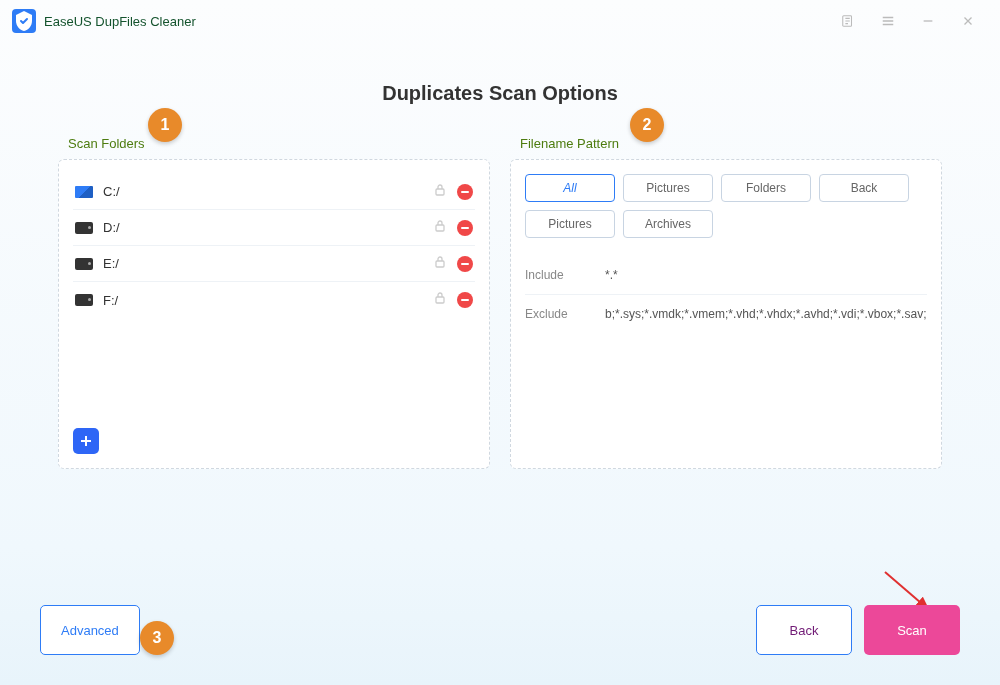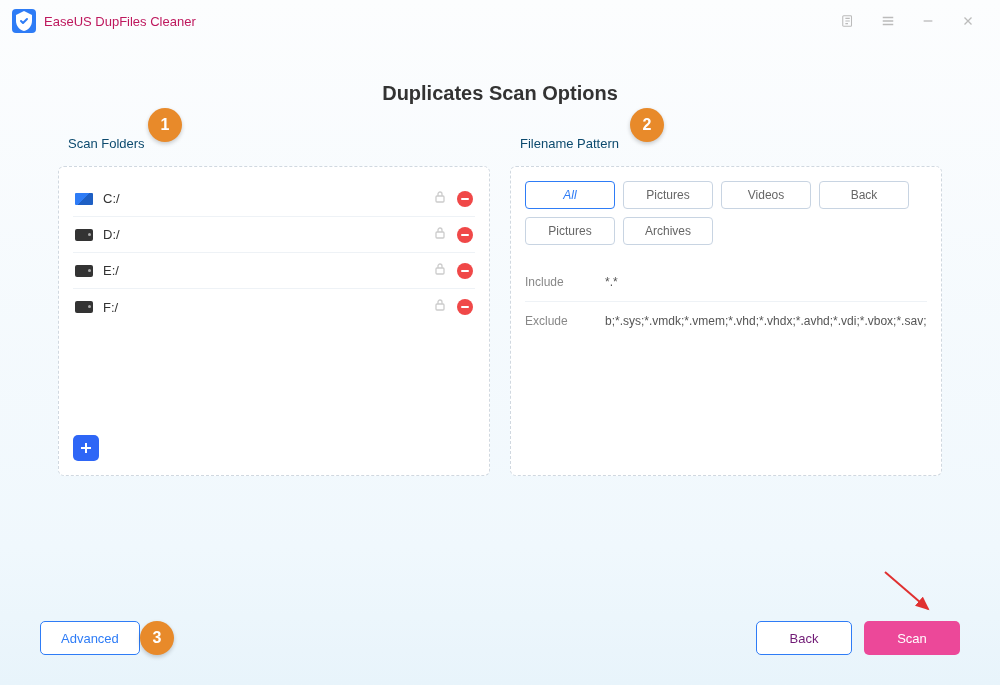--- a/index.html
+++ b/index.html
@@ -1,29 +1,29 @@
 <!DOCTYPE html>
 <html><head>
 <meta charset="utf-8">
 <style>
 * { box-sizing: border-box; margin: 0; padding: 0; font-family: -apple-system, BlinkMacSystemFont, "Segoe UI", Arial, sans-serif; }
 body { width: 1000px; height: 685px; background: linear-gradient(180deg, #fcfdfe 0%, #f0f8fd 80%, #e8f4fb 100%); position: relative; overflow: hidden; }
 
 .titlebar { height: 42px; display: flex; align-items: center; padding: 0 12px; }
 .logo { width: 24px; height: 24px; background: #2e7cf6; border-radius: 4px; display: flex; align-items: center; justify-content: center; margin-right: 8px; }
-.app-title { font-size: 13px; color: #be185d; font-weight: 500; }
+.app-title { font-size: 13px; color: #14532d; font-weight: 500; }
 .titlebar-spacer { flex: 1; }
 .window-btn { width: 40px; height: 30px; display: flex; align-items: center; justify-content: center; color: #999; cursor: pointer; }
 .window-btn svg { width: 14px; height: 14px; }
 
 .page-title { text-align: center; font-size: 20px; font-weight: 600; color: #333; margin-top: 40px; margin-bottom: 31px; }
 
 .panels { display: flex; gap: 20px; padding: 0 58px; }
 .panel { flex: 1; position: relative; }
-.panel-label { font-size: 13px; color: #0c4a6e; margin-bottom: 15px; margin-left: 10px; }
+.panel-label { font-size: 13px; color: #4d7c0f; margin-bottom: 8px; margin-left: 10px; }
 .panel-box { border: 1px dashed #d0d8e0; border-radius: 6px; background: #fff; height: 310px; padding: 14px; position: relative; }
 
 .folder-row { display: flex; align-items: center; height: 36px; border-bottom: 1px solid #eef2f6; padding: 0 2px; }
 .folder-row:last-of-type { border-bottom: none; }
 .drive-icon { width: 18px; height: 12px; margin-right: 10px; }
 .drive-icon.win { background: linear-gradient(135deg, #2e7cf6 50%, #1e5fc4 50%); border-radius: 1px; }
 .drive-icon.hdd { background: #333; border-radius: 2px; position: relative; }
 .drive-icon.hdd::after { content:''; position:absolute; right:2px; top:4px; width:3px; height:3px; background:#aaa; border-radius:50%; }
 .folder-name { font-size: 13px; color: #333; flex: 1; }
 .lock-icon { color: #ccc; margin-right: 10px; }
@@ -38,21 +38,21 @@
 
 .include-row { display: flex; align-items: center; font-size: 12px; color: #888; padding: 12px 0; border-bottom: 1px solid #eef2f6; }
 .include-row:last-child { border-bottom: none; }
 .include-label { width: 80px; }
 .include-value { flex: 1; color: #555; overflow: hidden; white-space: nowrap; }
 
 .step-badge { position: absolute; width: 34px; height: 34px; background: #e88a2a; border-radius: 50%; color: #fff; font-weight: 600; font-size: 16px; display:flex; align-items:center; justify-content:center; box-shadow: 0 2px 4px rgba(0,0,0,.2); z-index: 10; }
 
 .footer { position: absolute; bottom: 30px; left: 0; right: 0; display: flex; align-items: center; padding: 0 40px; }
 .footer-spacer { flex: 1; }
-.btn { height: 34px; border-radius: 5px; font-size: 13px; display:flex; align-items:center; justify-content:center; cursor:pointer; min-width: 96px; padding: 0 20px; }
+.btn { height: 50px; border-radius: 5px; font-size: 13px; display:flex; align-items:center; justify-content:center; cursor:pointer; min-width: 96px; padding: 0 20px; }
 .btn.outline { border: 1.5px solid #2e7cf6; color: #2e7cf6; background: #fff; }
 .btn.outline-gray { border: 1.5px solid #2e7cf6; color: #701a75; background: #fff; margin-right: 12px; }
 .btn.primary { background: #ec4899; color: #fff; border: none; }
 
 .arrow { position: absolute; right: 60px; bottom: 68px; pointer-events:none; }
 </style>
 </head>
 <body>
 
 <div class="titlebar">
@@ -148,21 +148,21 @@
     </div>
   </div>
 
   <div class="panel">
     <div class="step-badge" style="top:-28px; left:120px;">2</div>
     <div class="panel-label">Filename Pattern</div>
     <div class="panel-box">
       <div class="pattern-btns" id="pattern-btns">
           <div class="pattern-btn active">All</div>
           <div class="pattern-btn">Pictures</div>
-          <div class="pattern-btn">Videos</div>
+          <div class="pattern-btn">Folders</div>
           <div class="pattern-btn">Back</div>
           <div class="pattern-btn">Pictures</div>
           <div class="pattern-btn">Archives</div>
         </div>
       <div class="include-row">
         <div class="include-label">Include</div>
         <div class="include-value">*.*</div>
       </div>
       <div class="include-row">
         <div class="include-label">Exclude</div>

